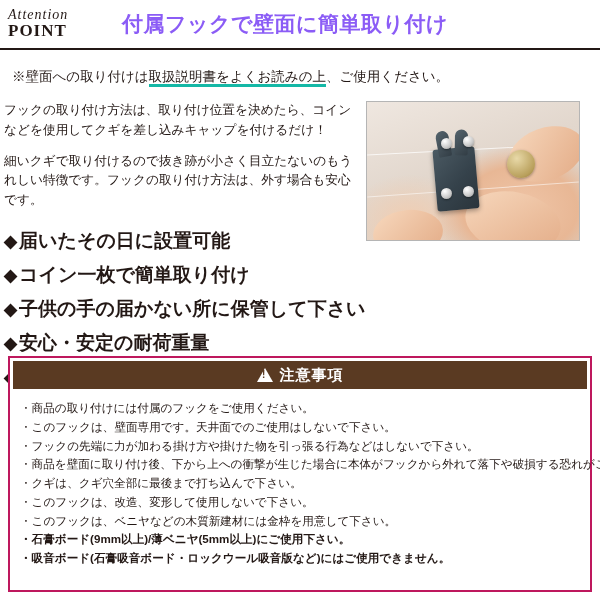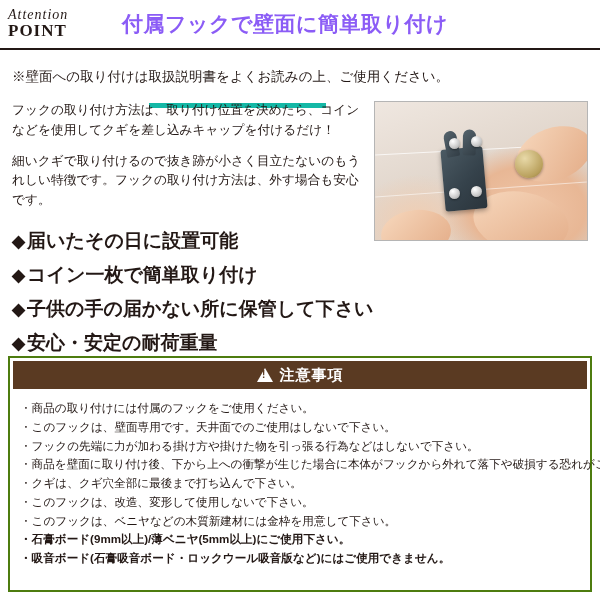--- a/index.html
+++ b/index.html
@@ -60,29 +60,29 @@
     padding-left: 10px;
   }
 
   
   .lead {
     margin: 17px 12px 0 12px;
     font-size: 13.5px;
     line-height: 1.5;
   }
   .lead .underline {
-    border-bottom: 5px solid #14b8a6;
-    padding-bottom: 19px;
+    border-bottom: 3px solid #14b8a6;
+    padding-bottom: 0;
   }
 
   
   .body-row {
     display: flex;
     margin-top: 14px;
-    padding: 0 12px;
+    padding: 0 4px;
     box-sizing: border-box;
   }
   .left-col {
     width: 352px;
     flex: 0 0 352px;
   }
   .right-col {
     flex: 1;
     padding-left: 10px;
     box-sizing: border-box;
@@ -200,21 +200,21 @@
     line-height: 1.3;
   }
 
   
   .caution {
     position: absolute;
     left: 8px;
     right: 8px;
     top: 356px;
     bottom: 8px;
-    border: 2px solid #4d7c0f;
+    border: 2px solid #be185d;
     box-sizing: border-box;
     background: #ffffff;
   }
   .caution-head {
     background: #5a3a22;
     color: #ffffff;
     height: 28px;
     display: flex;
     align-items: center;
     justify-content: center;

